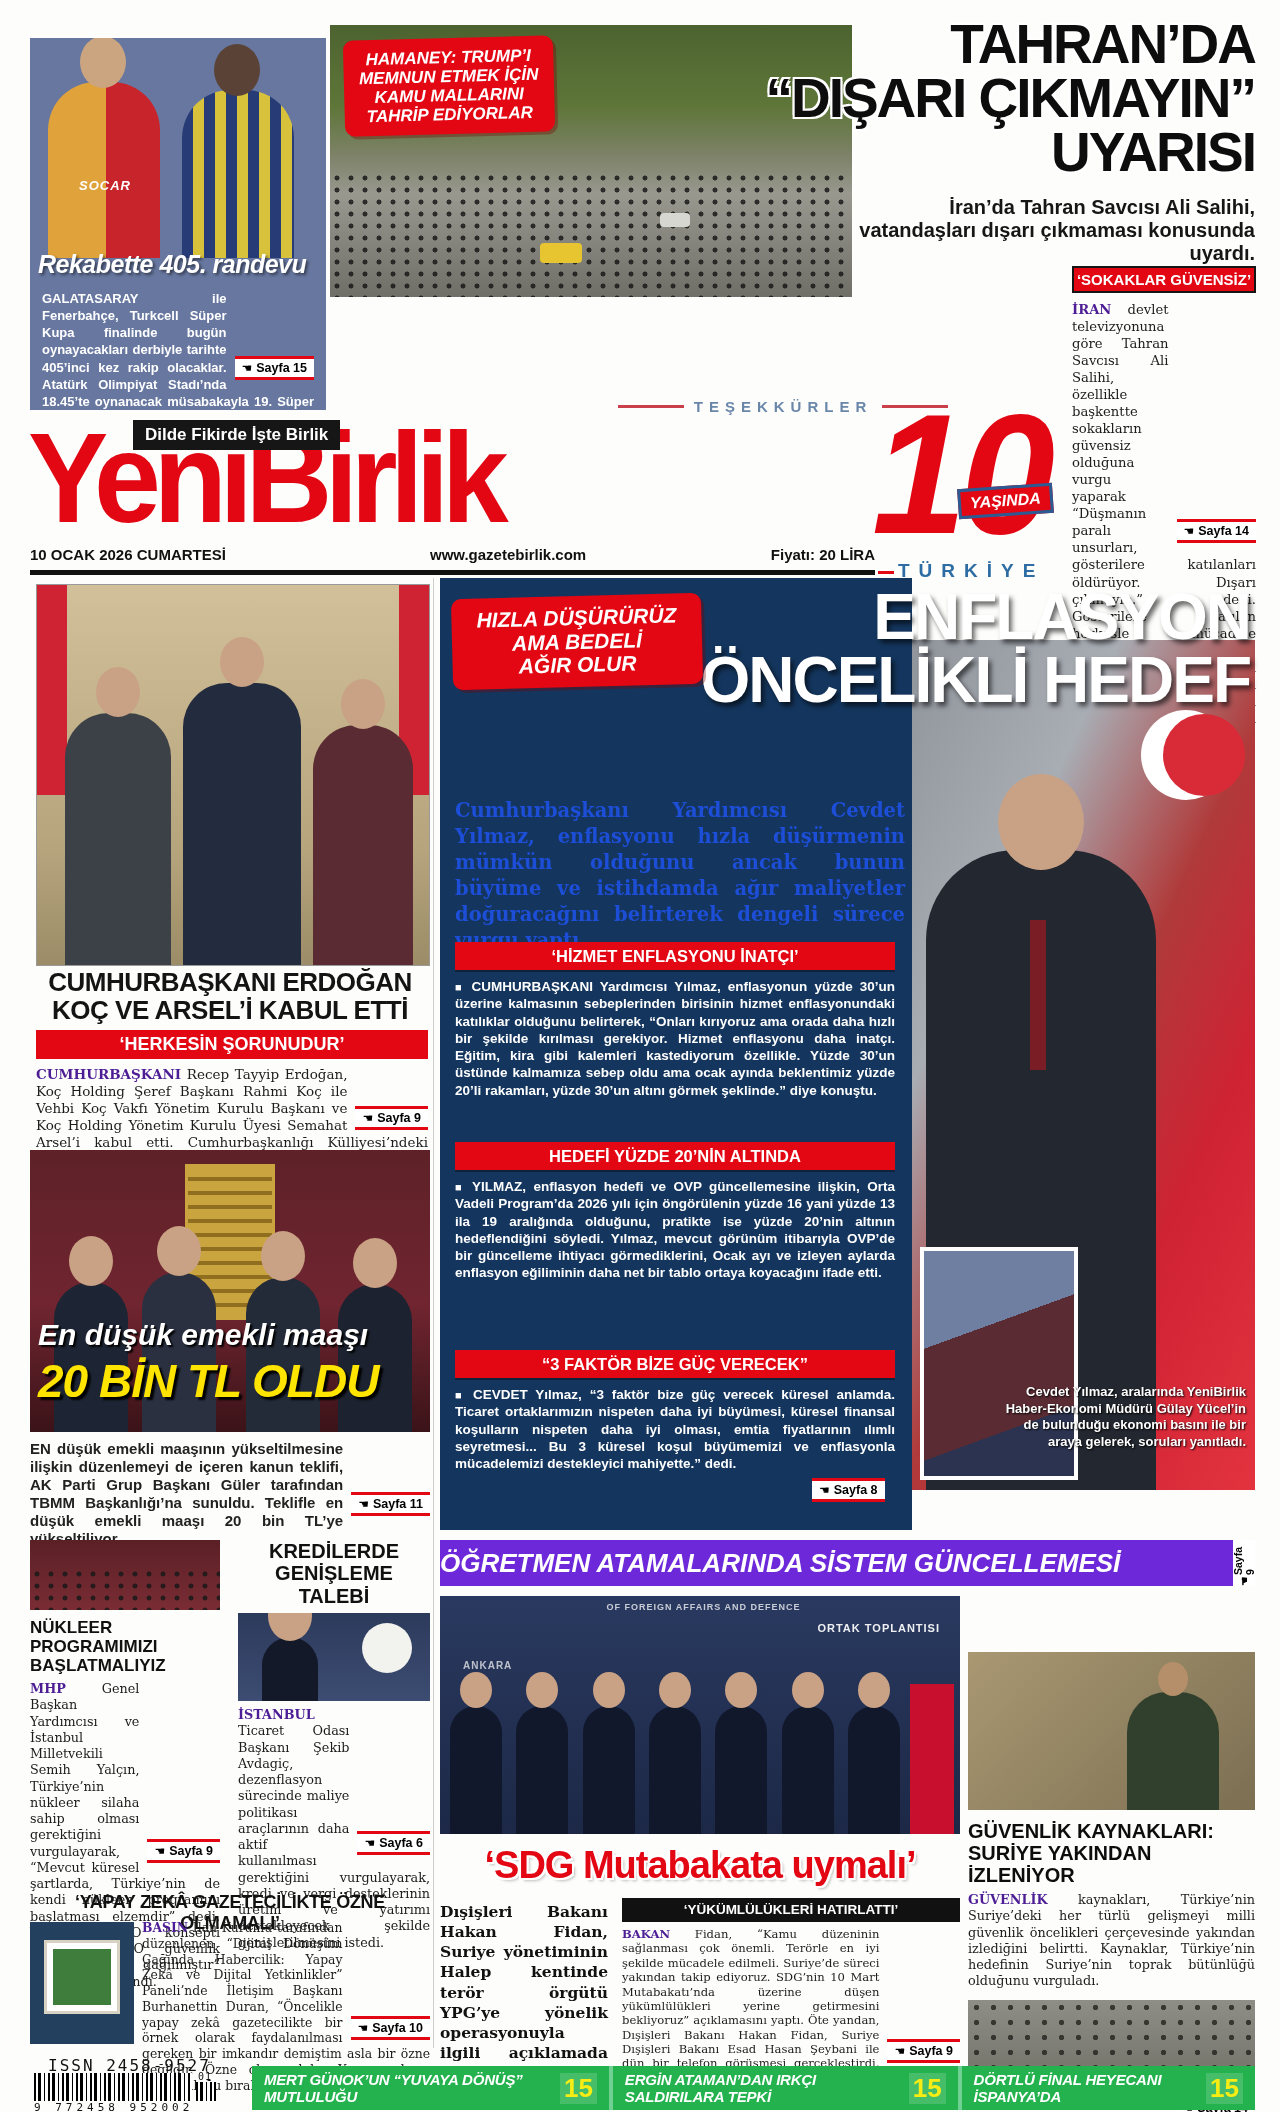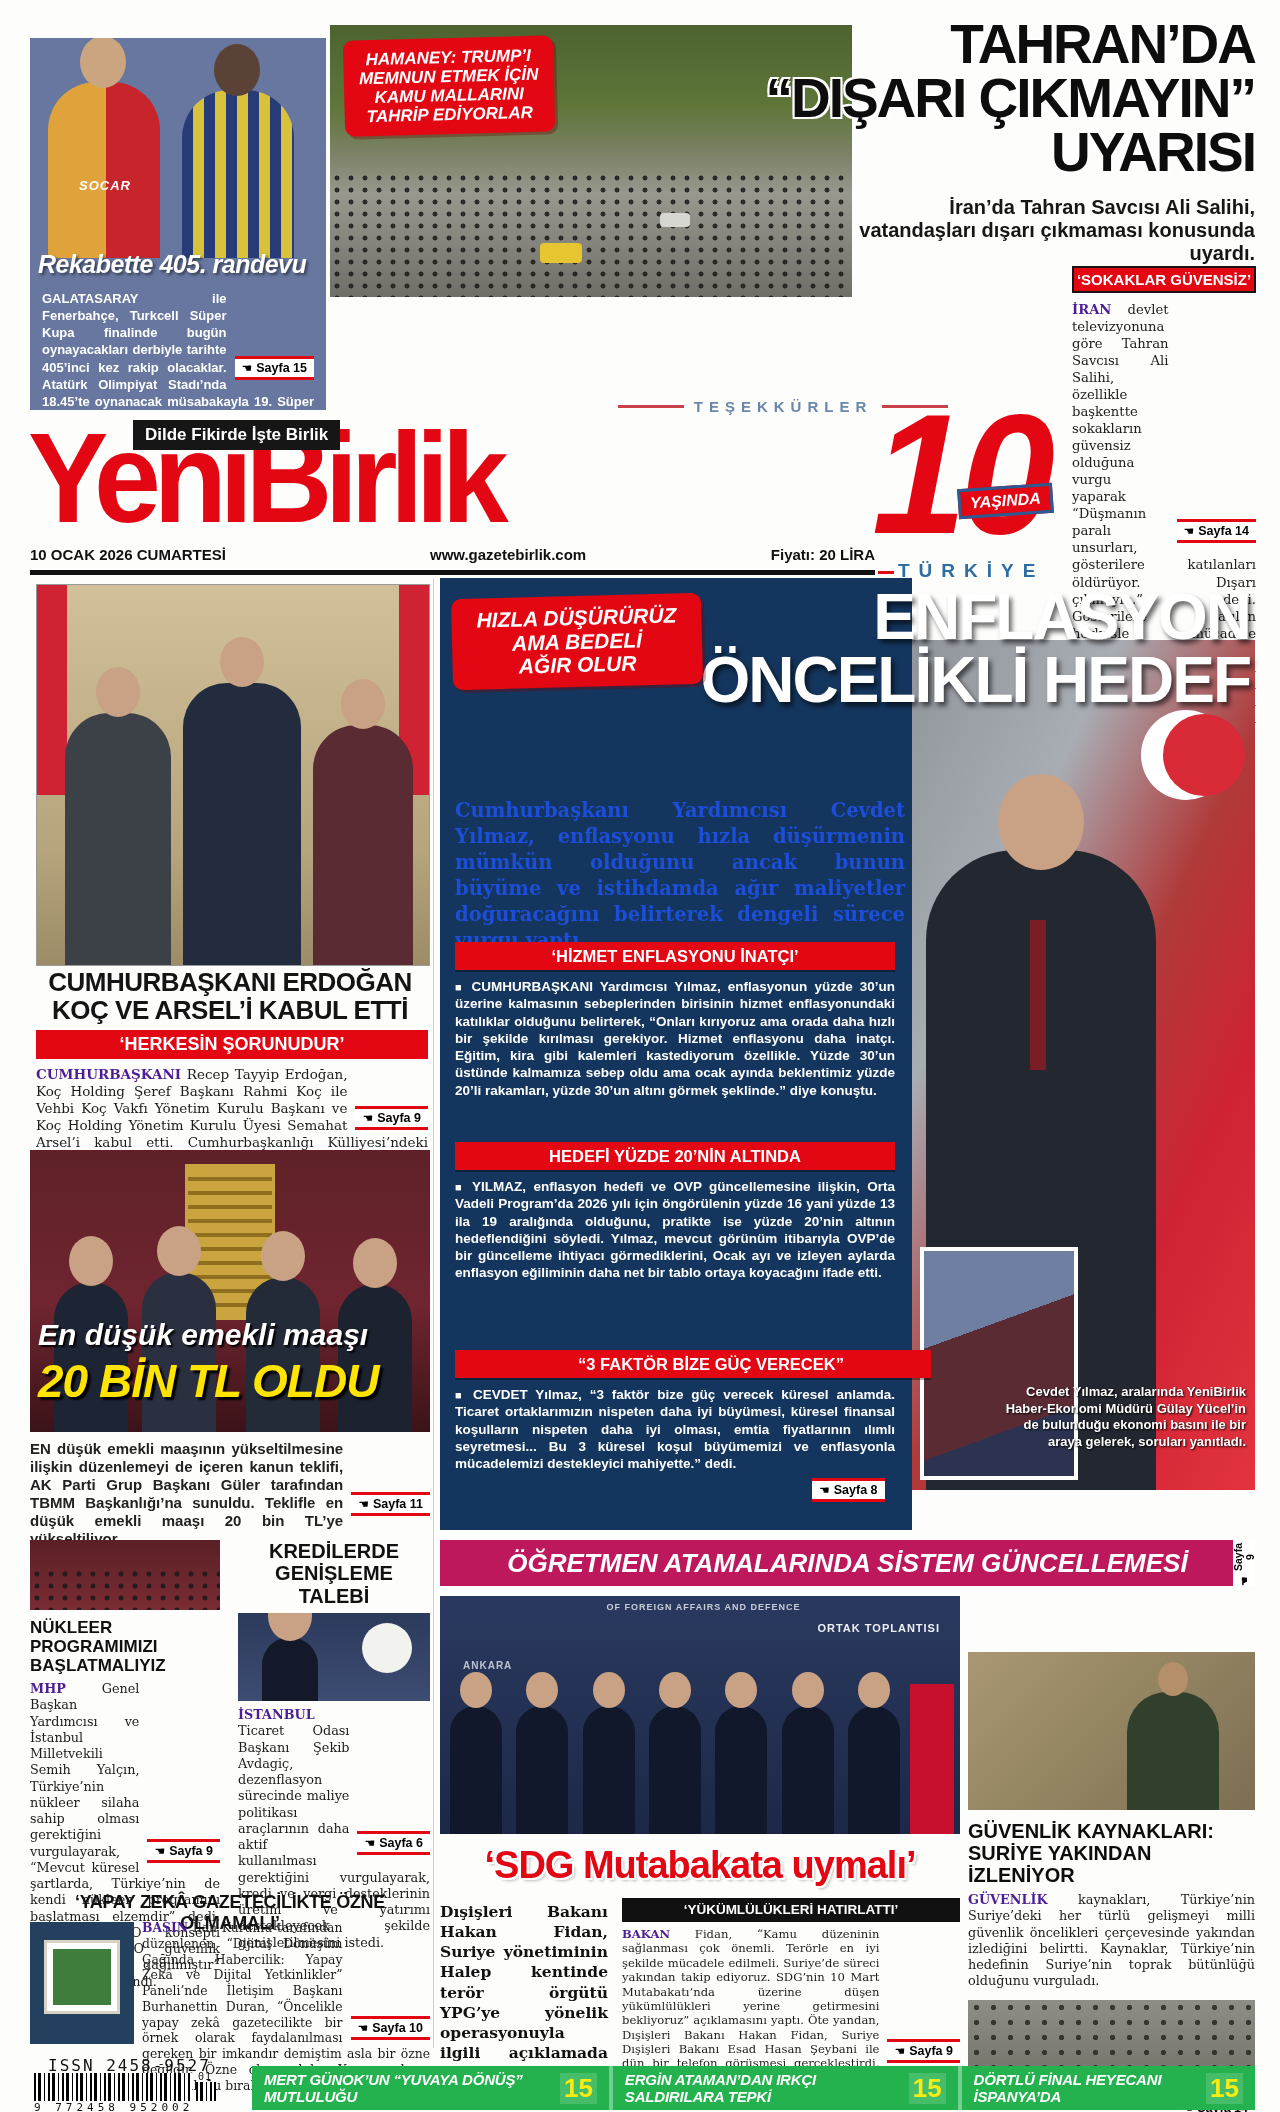--- a/index.html
+++ b/index.html
@@ -69,21 +69,21 @@
   .yilmaz{background:linear-gradient(115deg,#90959c 0%,#a8adb4 28%,#b03a3a 52%,#cf2233 72%,#e3333f 100%);}
   .yilmaz .suit{position:absolute;left:14px;bottom:0;width:230px;height:640px;border-radius:90px 90px 0 0;background:#23272f;}
   .yilmaz .suit::before{content:"";position:absolute;top:-76px;left:50%;transform:translateX(-50%);width:86px;height:96px;border-radius:50%;background:#c9a184;}
   .yilmaz .tie{position:absolute;left:118px;bottom:420px;width:16px;height:150px;background:#7a1d24;}
   .crescent{position:absolute;right:24px;top:70px;width:90px;height:90px;border-radius:50%;background:#fff;}
   .crescent::after{content:"";position:absolute;left:22px;top:4px;width:82px;height:82px;border-radius:50%;background:#d92b37;}
   .inset{position:absolute;left:8px;bottom:10px;width:150px;height:225px;border:4px solid #fff;
          background:linear-gradient(160deg,#6e7fa1 0 35%,#5a2b33 35% 75%,#2c3350 75% 100%);}
   .cap{font:700 13px/1.28 "Liberation Sans",sans-serif;color:#fff;text-align:right;text-shadow:1px 1px 2px #000;}
   
-  .banner{background:#be185d;color:#fff;font:900 italic 26px/46px "Liberation Sans",sans-serif;text-align:center;}
+  .banner{background:#6d28d9;color:#fff;font:900 italic 26px/46px "Liberation Sans",sans-serif;}
   .tb-sayfa{position:absolute;right:0;top:0;width:22px;height:46px;background:#fff;writing-mode:vertical-rl;transform:rotate(180deg);
             font:700 10.5px "Liberation Sans",sans-serif;color:#000;display:flex;align-items:center;justify-content:center;gap:2px;}
   
   .group{background:linear-gradient(#2a3960,#1c2846);}
   .group .row{position:absolute;bottom:0;left:10px;right:60px;display:flex;justify-content:space-between;align-items:flex-end;}
   .group .man{width:52px;height:128px;border-radius:26px 26px 0 0;background:#11182c;position:relative;}
   .group .man::before{content:"";position:absolute;top:-34px;left:50%;transform:translateX(-50%);width:32px;height:36px;border-radius:50%;background:#c9a184;}
   .group .flag{position:absolute;right:6px;bottom:0;width:44px;height:150px;background:#c8102e;}
   .g-label{color:rgba(255,255,255,.92);font:700 10px "Liberation Sans",sans-serif;letter-spacing:1px;padding-left:7px;}
   .sdg-hl{font:900 38px "Liberation Sans",sans-serif;color:#e30613;text-align:center;letter-spacing:-1px;
@@ -282,21 +282,21 @@
   <div>ÖNCELİKLİ HEDEF</div>
 </div>
 <div class="abs infl-lead" style="left:455px;top:798px;width:450px;z-index:3;">Cumhurbaşkanı Yardımcısı Cevdet Yılmaz, enflasyonu hızla düşürmenin mümkün olduğunu ancak bunun büyüme ve istihdamda ağır maliyetler doğuracağını belirterek dengeli sürece vurgu yaptı.</div>
 
 <div class="abs nbar" style="left:455px;top:942px;width:440px;z-index:3;">‘HİZMET ENFLASYONU İNATÇI’</div>
 <div class="abs nbody" style="left:455px;top:978px;width:440px;z-index:3;">CUMHURBAŞKANI Yardımcısı Yılmaz, enflasyonun yüzde 30’un üzerine kalmasının sebeplerinden birisinin hizmet enflasyonundaki katılıklar olduğunu belirterek, “Onları kırıyoruz ama orada daha hızlı bir şekilde kırılması gerekiyor. Hizmet enflasyonu daha inatçı. Eğitim, kira gibi kalemleri kastediyorum özellikle. Yüzde 30’un üstünde kalmamıza sebep oldu ama ocak ayında beklentimiz yüzde 20’li rakamları, yüzde 30’un altını görmek şeklinde.” diye konuştu.</div>
 
 <div class="abs nbar" style="left:455px;top:1142px;width:440px;z-index:3;">HEDEFİ YÜZDE 20’NİN ALTINDA</div>
 <div class="abs nbody" style="left:455px;top:1178px;width:440px;z-index:3;">YILMAZ, enflasyon hedefi ve OVP güncellemesine ilişkin, Orta Vadeli Program’da 2026 yılı için öngörülenin yüzde 16 yani yüzde 13 ila 19 aralığında olduğunu, pratikte ise yüzde 20’nin altının hedeflendiğini söyledi. Yılmaz, mevcut görünüm itibarıyla OVP’de bir güncelleme ihtiyacı görmediklerini, Ocak ayı ve izleyen aylarda enflasyon eğiliminin daha net bir tablo ortaya koyacağını ifade etti.</div>
 
-<div class="abs nbar" style="left:455px;top:1350px;width:440px;z-index:3;padding-left:36px;">“3 FAKTÖR BİZE GÜÇ VERECEK”</div>
+<div class="abs nbar" style="left:455px;top:1350px;width:440px;z-index:3;">“3 FAKTÖR BİZE GÜÇ VERECEK”</div>
 <div class="abs nbody" style="left:455px;top:1386px;width:440px;z-index:3;">CEVDET Yılmaz, “3 faktör bize güç verecek küresel anlamda. Ticaret ortaklarımızın nispeten daha iyi büyümesi, küresel finansal koşulların nispeten daha iyi olması, emtia fiyatlarının ılımlı seyretmesi... Bu 3 küresel koşul büyümemizi ve enflasyonla mücadelemizi destekleyici mahiyette.” dedi.</div>
 
 <div class="abs" style="left:812px;top:1478px;z-index:6;">
   <span class="sayfa">
       <span class="hand">☚</span>
       <span>Sayfa 8</span>
     </span>
 </div>
 <div class="abs cap" style="left:988px;top:1384px;width:258px;z-index:6;">Cevdet Yılmaz, aralarında YeniBirlik Haber-Ekonomi Müdürü Gülay Yücel’in de bulunduğu ekonomi basını ile bir araya gelerek, soruları yanıtladı.</div>
 

